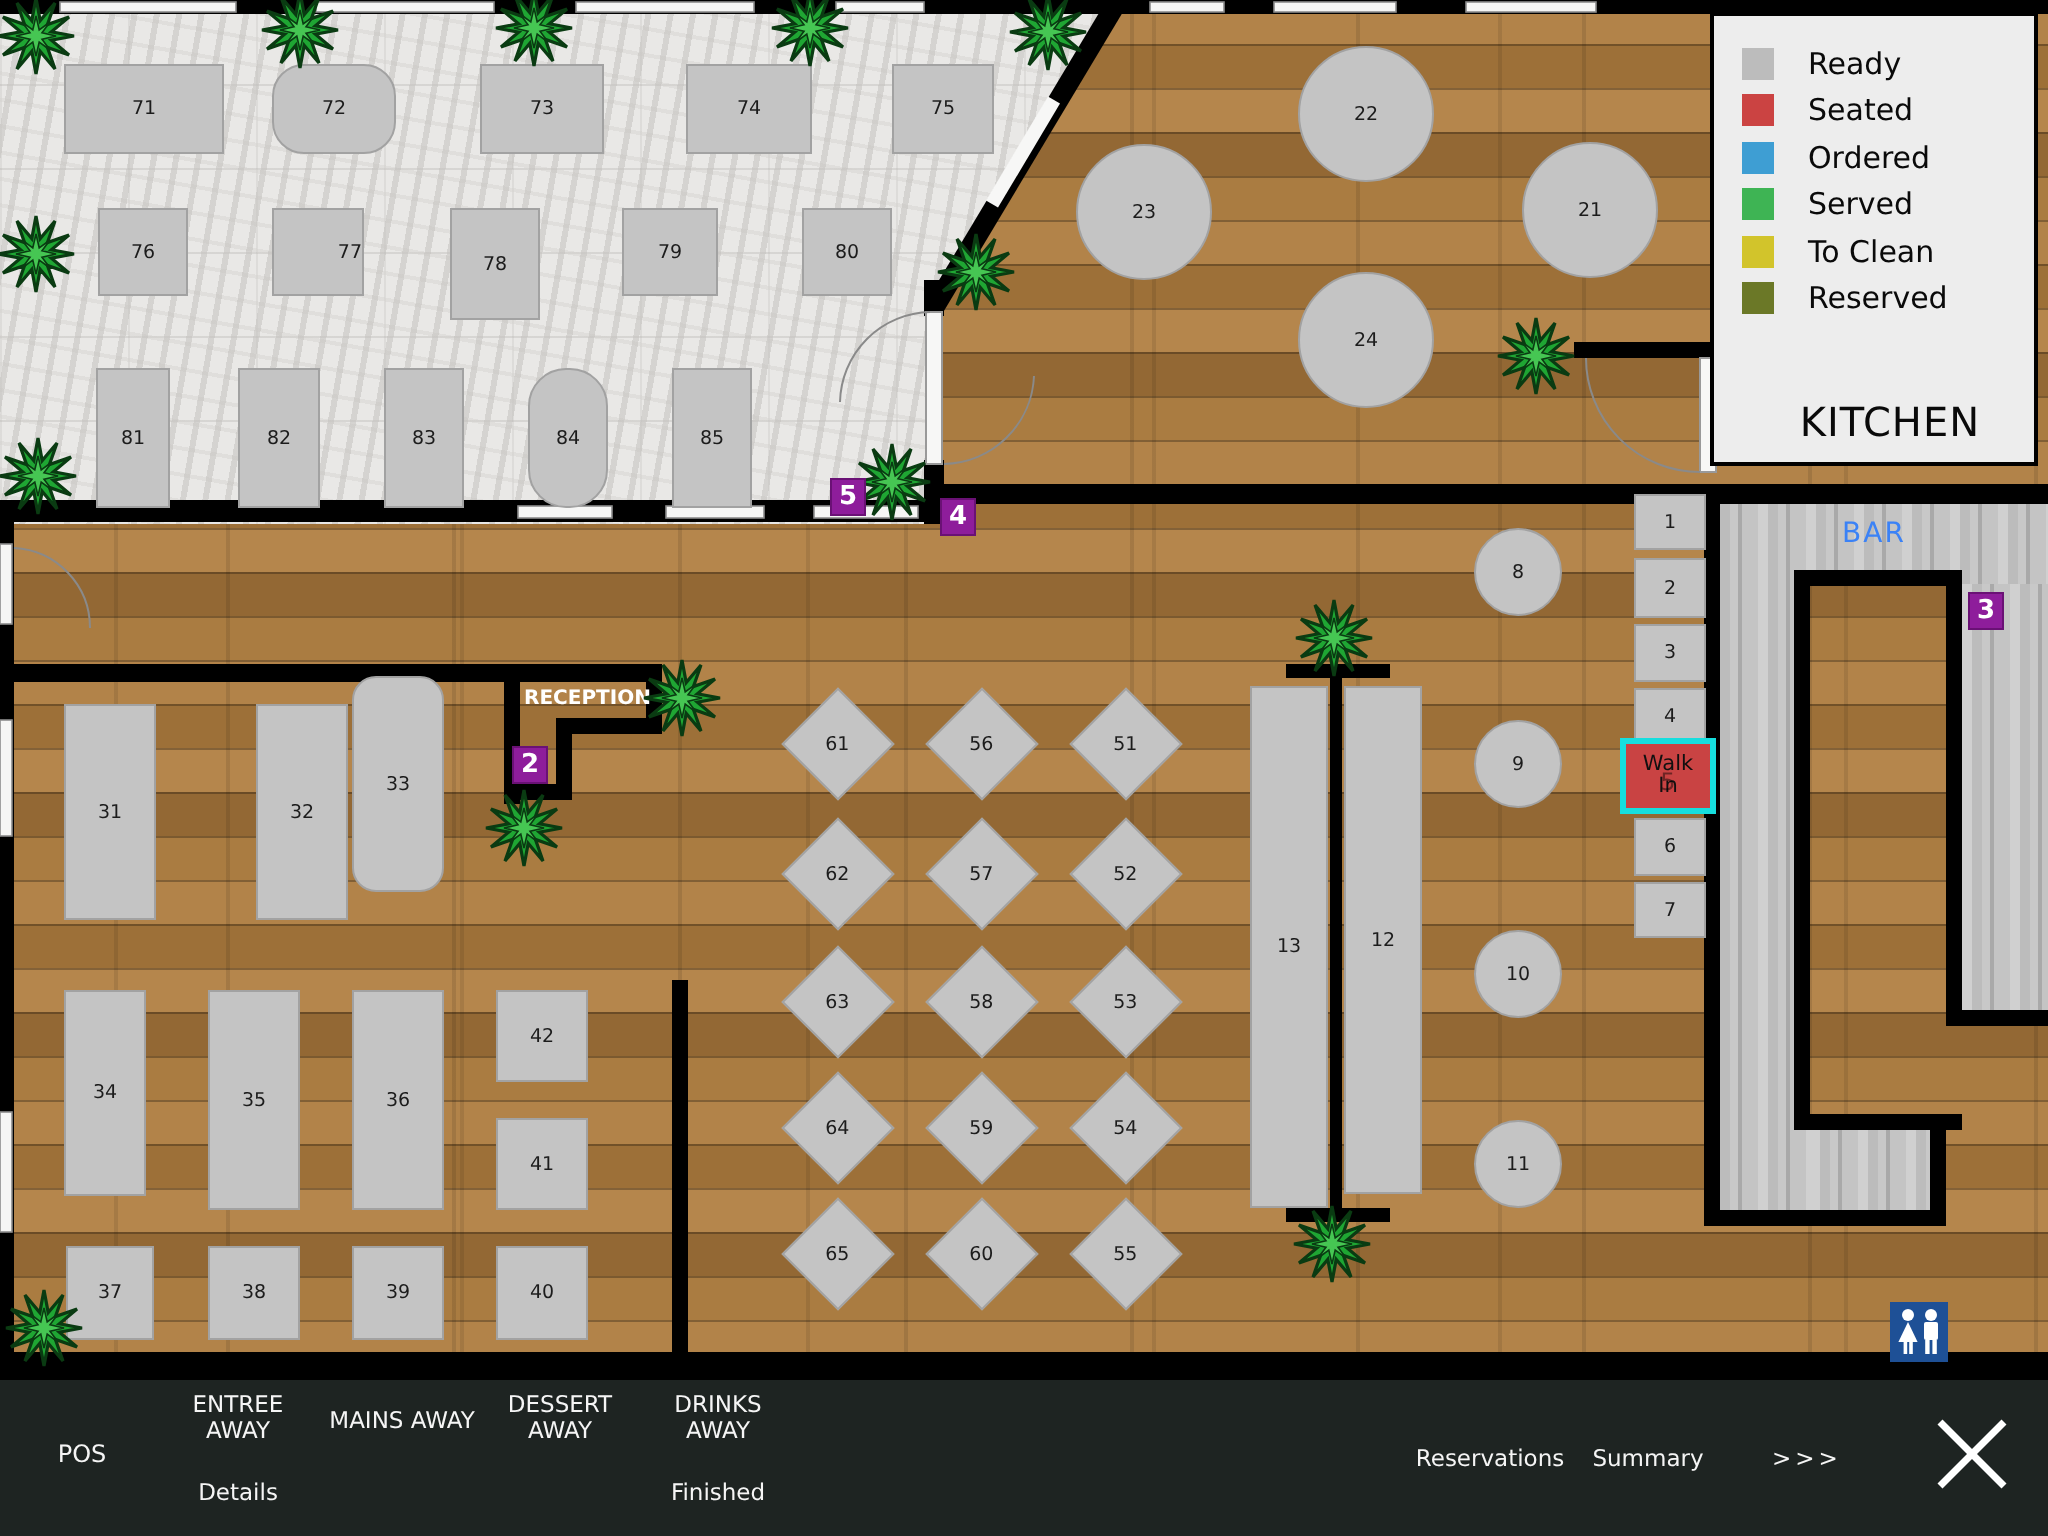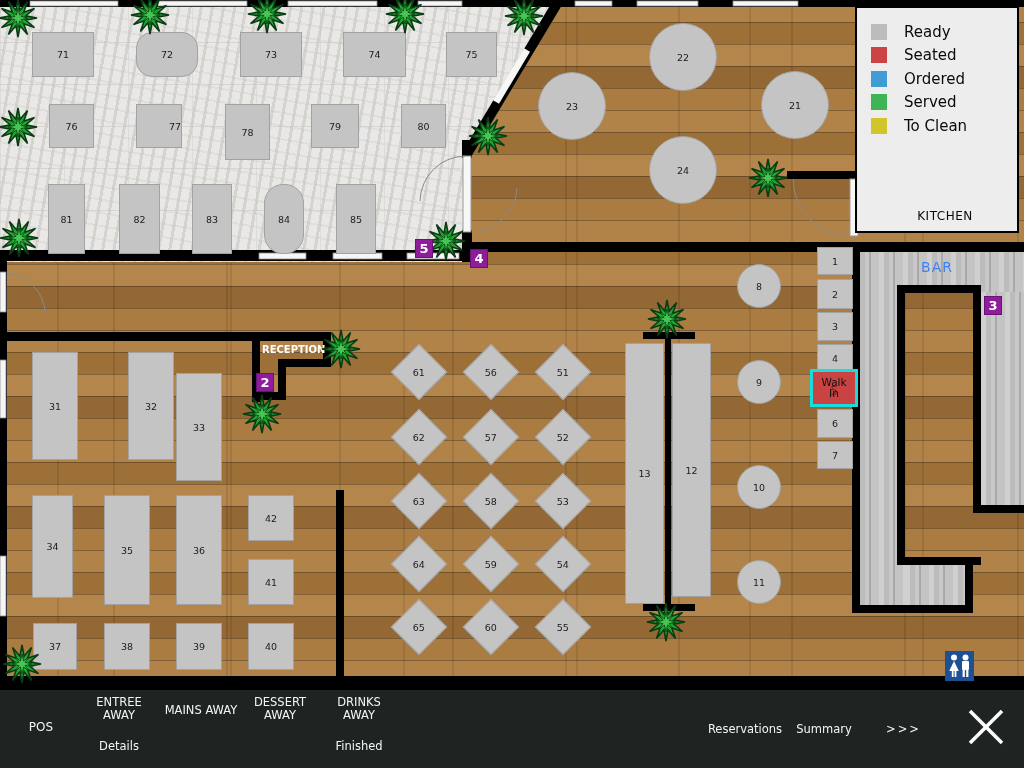--- a/index.html
+++ b/index.html
@@ -47,21 +47,21 @@
   .arealabel{position:absolute;z-index:5;color:#3b82f6;}
   #bar-label{left:857px;top:259px;width:160px;text-align:center;font-size:14px;letter-spacing:1px;}
   #reception-label{left:262px;top:344px;width:60px;font-size:10px;font-weight:bold;color:#fff;z-index:5;}
   
   #legend{position:absolute;left:855px;top:6px;width:164px;height:227px;z-index:9;
     background:#ededed;border:2px solid #000;box-sizing:border-box;}
   .legend-row{display:flex;align-items:center;height:23.5px;margin-left:14px;}
   .legend-swatch{width:16px;height:16px;margin-right:17px;flex:0 0 auto;}
   .legend-label{font-size:15px;color:#0a0a0a;}
   #legend-kitchen{position:absolute;left:16px;right:0;bottom:8px;text-align:center;
-    font-size:12px;color:#0a0a0a;letter-spacing:.5px;}
+    font-size:20px;color:#0a0a0a;letter-spacing:.5px;}
   
   .plant{position:absolute;width:42px;height:42px;z-index:6;}
   
   #toolbar{position:absolute;left:0;top:690px;width:1024px;height:78px;background:#1e2422;z-index:10;
     color:#f5f5f5;font-size:11.5px;}
   .tb{position:absolute;text-align:center;cursor:pointer;line-height:13px;}
   #restroom{position:absolute;left:945px;top:651px;z-index:5;}
   #walls{z-index:3;}
   #tables-layer,#markers-layer,#plants-layer{position:absolute;left:0;top:0;width:0;height:0;}
   .win{fill:#f6f6f5;stroke:#8c8c8c;stroke-width:.8;}
@@ -148,21 +148,21 @@
         <polygon points="19,0 7.7,2.1 16.5,9.5 5.7,5.7 9.5,16.5 2.1,7.7 0,19 -2.1,7.7 -9.5,16.5 -5.7,5.7 -16.5,9.5 -7.7,2.1 -19,0 -7.7,-2.1 -16.5,-9.5 -5.7,-5.7 -9.5,-16.5 -2.1,-7.7 0,-19 2.1,-7.7 9.5,-16.5 5.7,-5.7 16.5,-9.5 7.7,-2.1" fill="#1fa633" stroke="#0a3b12" stroke-width="1.6"></polygon>
         <polygon points="10,0 3,1.6 7,7 1.6,3 0,10 -1.6,3 -7,7 -3,1.6 -10,0 -3,-1.6 -7,-7 -1.6,-3 0,-10 1.6,-3 7,-7 3,-1.6" fill="#46c653" stroke="#0a3b12" stroke-width="0.8"></polygon>
       </g>
     </defs>
   </svg>
 
   <div id="bar-label" class="arealabel">BAR</div>
   <div id="reception-label" class="arealabel">RECEPTION</div>
 
   <div id="tables-layer">
-      <div class="table rect" style="left: 32px; top: 32px; width: 62px; height: 45px;">
+      <div class="table rect" style="left: 32px; top: 32px; width: 80px; height: 45px;">
         <span>71</span>
       </div>
       <div class="table rect" style="left: 136px; top: 32px; width: 62px; height: 45px; border-radius: 16px;">
         <span>72</span>
       </div>
       <div class="table rect" style="left: 240px; top: 32px; width: 62px; height: 45px;">
         <span>73</span>
       </div>
       <div class="table rect" style="left: 343px; top: 32px; width: 63px; height: 45px;">
         <span>74</span>
@@ -199,21 +199,21 @@
       </div>
       <div class="table rect" style="left: 336px; top: 184px; width: 40px; height: 70px;">
         <span>85</span>
       </div>
       <div class="table rect" style="left: 32px; top: 352px; width: 46px; height: 108px;">
         <span>31</span>
       </div>
       <div class="table rect" style="left: 104px; top: 352px; width: 46px; height: 108px; margin-left: 24px;">
         <span>32</span>
       </div>
-      <div class="table rect" style="left: 176px; top: 373px; width: 46px; height: 108px;">
+      <div class="table rect" style="left: 176px; top: 338px; width: 46px; height: 108px; border-radius: 12px;">
         <span>33</span>
       </div>
       <div class="table rect" style="left: 32px; top: 495px; width: 41px; height: 103px;">
         <span>34</span>
       </div>
       <div class="table rect" style="left: 104px; top: 495px; width: 46px; height: 110px;">
         <span>35</span>
       </div>
       <div class="table rect" style="left: 176px; top: 495px; width: 46px; height: 110px;">
         <span>36</span>
@@ -404,20 +404,24 @@
           <div class="legend-swatch" style="background: rgb(62, 158, 211);"></div>
           <div class="legend-label">Ordered</div>
         </div>
         <div class="legend-row">
           <div class="legend-swatch" style="background: rgb(62, 180, 84);"></div>
           <div class="legend-label">Served</div>
         </div>
         <div class="legend-row">
           <div class="legend-swatch" style="background: rgb(210, 196, 43);"></div>
           <div class="legend-label">To Clean</div>
+        </div>
+        <div class="legend-row">
+          <div class="legend-swatch" style="background: rgb(107, 120, 39);"></div>
+          <div class="legend-label">Reserved</div>
         </div>
       </div>
     <div id="legend-kitchen">KITCHEN</div>
   </div>
 
   <svg id="restroom" width="29" height="30">
     <rect x="0" y="0" width="29" height="30" fill="#1e5096"></rect>
     <circle cx="9" cy="6.5" r="3" fill="#fff"></circle>
     <path d="M9 10 L4.2 20 L13.8 20 Z" fill="#fff"></path>
     <rect x="6.8" y="20" width="1.8" height="6" fill="#fff"></rect>

